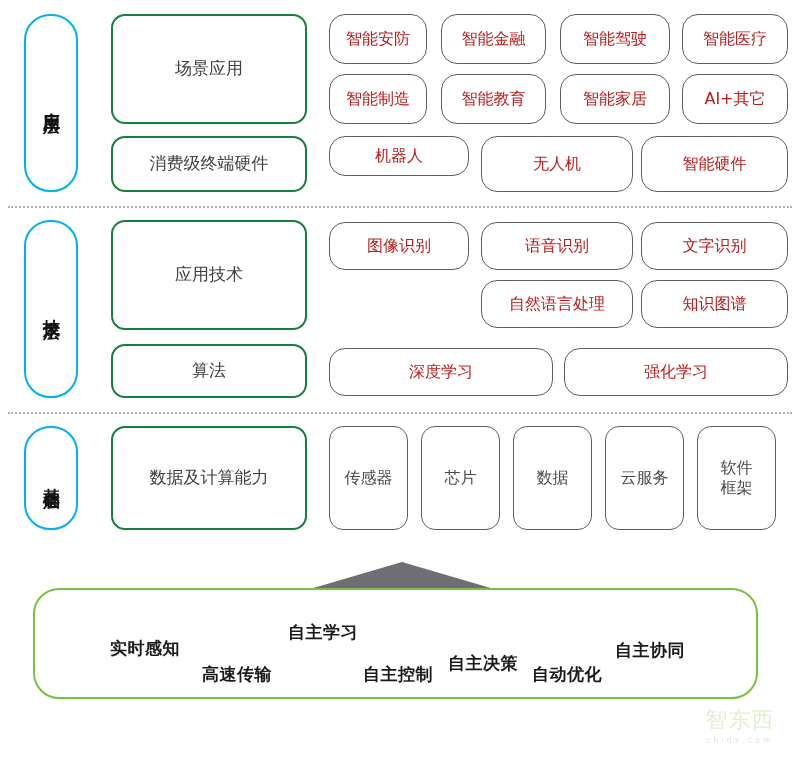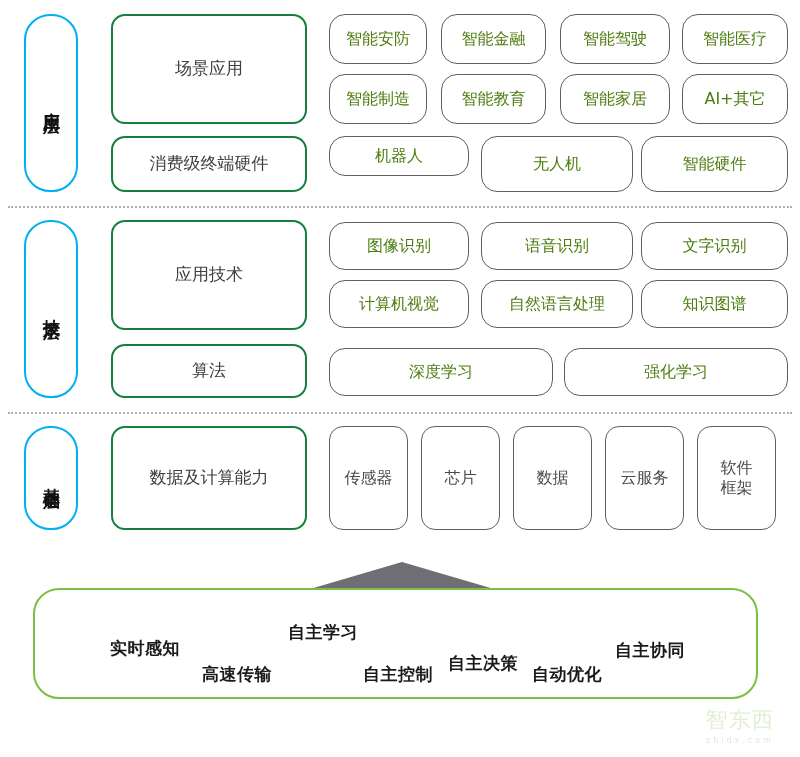--- a/index.html
+++ b/index.html
@@ -41,21 +41,21 @@
   .box-blue {
     border: 2px solid #00b0f0;
     border-radius: 26px;
     color: #111111;
     font-weight: bold;
     font-size: 17px;
   }
   .box-gray {
     border: 1.6px solid #5f5f5f;
     border-radius: 16px;
-    color: #4d7c0f;
+    color: #b91c1c;
     font-size: 16px;
   }
   .box-gray-sq {
     border: 1.6px solid #5f5f5f;
     border-radius: 14px;
     color: #4a4a4a;
     font-size: 16px;
   }
   .vlabel {
     writing-mode: vertical-rl;
@@ -169,21 +169,20 @@
   <div class="box box-blue vlabel" style="left:24px; top:220px; width:54px; height:178px;">技术层</div>
 
   <div class="box box-green" style="left:111px; top:220px; width:196px; height:110px;">应用技术</div>
 
   <div class="box box-green" style="left:111px; top:344px; width:196px; height:54px;">算法</div>
 
   <div class="box box-gray" style="left:329px; top:222px; width:140px; height:48px;">图像识别</div>
   <div class="box box-gray" style="left:481px; top:222px; width:152px; height:48px;">语音识别</div>
   <div class="box box-gray" style="left:641px; top:222px; width:147px; height:48px;">文字识别</div>
 
-  <div class="box box-gray" style="left:329px; top:280px; width:140px; height:48px;">计算机视觉</div>
   <div class="box box-gray" style="left:481px; top:280px; width:152px; height:48px;">自然语言处理</div>
   <div class="box box-gray" style="left:641px; top:280px; width:147px; height:48px;">知识图谱</div>
 
   <div class="box box-gray" style="left:329px; top:348px; width:224px; height:48px;">深度学习</div>
   <div class="box box-gray" style="left:564px; top:348px; width:224px; height:48px;">强化学习</div>
 
   <div class="divider" style="top:412px;"></div>
 
   <div class="box box-blue vlabel" style="left:24px; top:426px; width:54px; height:104px;">基础层</div>
 

